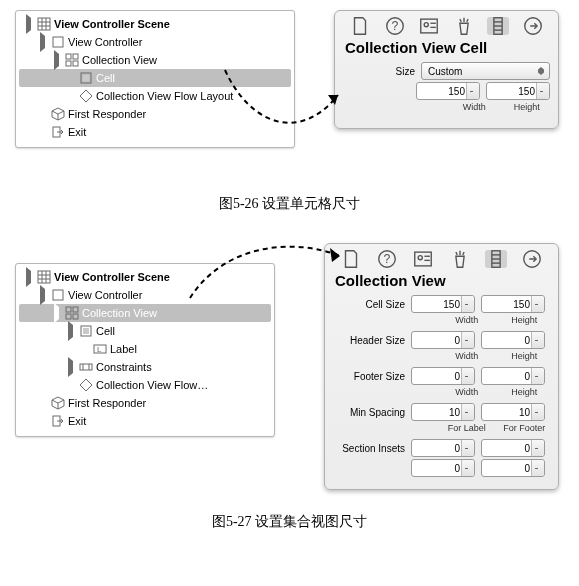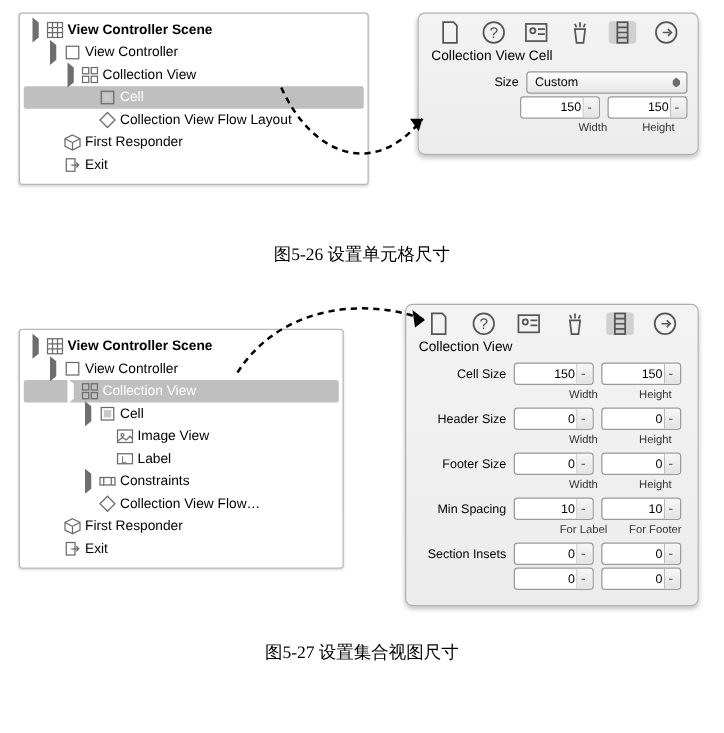--- a/index.html
+++ b/index.html
@@ -78,22 +78,22 @@
   }
   .insp-tabs span {
     width: 22px; height: 18px;
     display:flex; align-items:center; justify-content:center;
   }
   .insp-tabs span.active {
     background: #d0d0d0;
     border-radius: 3px;
   }
   .insp-title {
-    font-weight: normal;
-    font-size: 11px;
+    font-weight: bold;
+    font-size: 15px;
     margin: 2px 0 6px 2px;
   }
   .field-row {
     display: flex;
     align-items: center;
     gap: 4px;
     margin-bottom: 2px;
   }
   .field-label-right {
     width: 74px;
@@ -392,32 +392,20 @@
               <rect x="4" y="4" width="6" height="6" fill="#c9c9c9" stroke="none"></rect>
             </svg>
           </span>
           <span>Cell</span>
         </div>
         <div class="row">
           <span class="indent" style="width: 56px;"></span>
           <span style="width: 8px; display: inline-block;"></span>
           <span class="icon">
             <svg viewBox="0 0 14 14">
-              <rect x="1" y="2" width="12" height="10" stroke="#6b6b6b" stroke-width="1" fill="none"></rect>
-              <circle cx="5" cy="6" r="1.2" stroke="#6b6b6b" stroke-width="1" fill="none"></circle>
-              <path d="M1 11 L5 8 L8 10 L11 7 L13 9" stroke="#6b6b6b" stroke-width="1" fill="none"></path>
-            </svg>
-          </span>
-          <span>Image View</span>
-        </div>
-        <div class="row">
-          <span class="indent" style="width: 56px;"></span>
-          <span style="width: 8px; display: inline-block;"></span>
-          <span class="icon">
-            <svg viewBox="0 0 14 14">
               <rect x="1" y="3" width="12" height="8" stroke="#6b6b6b" stroke-width="1" fill="none"></rect>
               <text x="4" y="10" font-size="8" fill="#6b6b6b">L</text>
             </svg>
           </span>
           <span>Label</span>
         </div>
         <div class="row">
           <span class="indent" style="width: 42px;"></span>
           <span style="width: 8px; display: inline-block;"><span class="tri closed"></span></span>
           <span class="icon">

